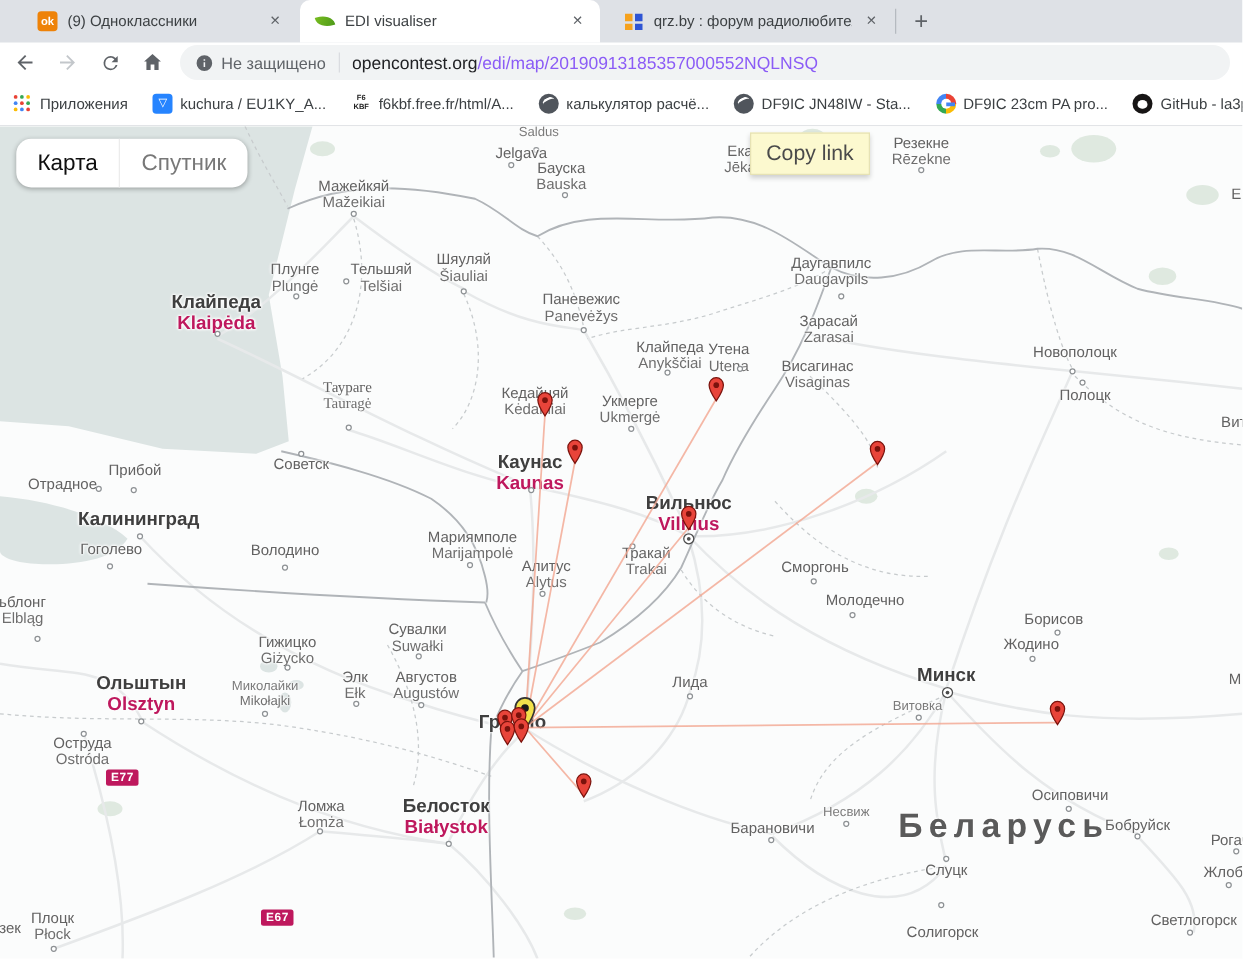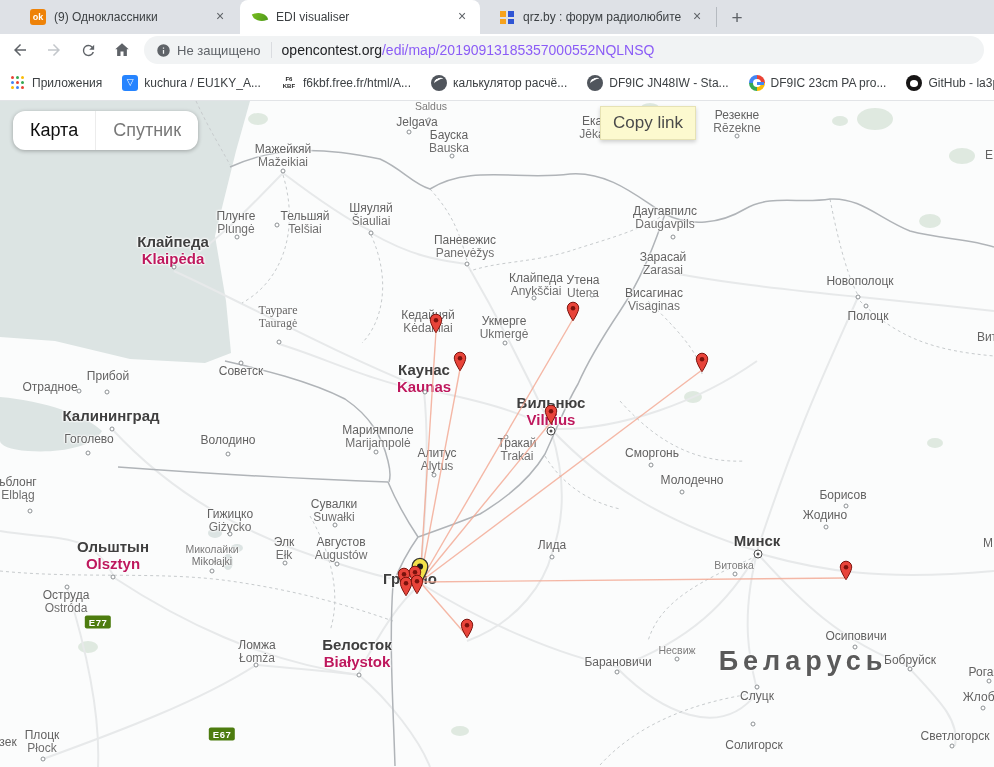--- a/index.html
+++ b/index.html
@@ -78,21 +78,21 @@
   .lbl.city { font-size:15px; font-weight:bold; color:#3f3f3f; }
   .lbl.city .lat { color:#be185d;text-align:center; }
   .lbl.small { font-size:10.5px; color:#7b7b7b; }
   .lbl.country { font-size:27px; font-weight:bold; color:#5a5a5a; letter-spacing:5px; }
   .dot { position:absolute; width:5px; height:5px; border:1.5px solid #8d9194; background:#fff;
     border-radius:50%; transform:translate(-50%,-50%); }
   .capital { position:absolute; width:9px; height:9px; border:1.5px solid #4c4c4c; background:#fff;
     border-radius:50%; transform:translate(-50%,-50%); }
   .capital::after { content:""; position:absolute; left:1.5px; top:1.5px; width:3px; height:3px;
     background:#4c4c4c; border-radius:50%; }
-  .shield { position:absolute; transform:translate(-50%,-50%); background:#4d7c0f; color:#fff;
+  .shield { position:absolute; transform:translate(-50%,-50%); background:#be185d; color:#fff;
     font-size:9.5px; font-weight:bold; padding:1px 4px; border-radius:2px; letter-spacing:.5px; }
 
   .map-type { position:absolute; left:13px; top:10px; background:#fff; display:flex;
     box-shadow:0 1px 4px rgba(0,0,0,.3); border-radius:12px; z-index:30; }
   .map-type .mt { padding:9px 17px; font-size:18px; cursor:pointer; }
   .map-type .mt.sel { color:#0f0f0f; font-weight:500; }
   .map-type .mt.unsel { color:#787878; border-left:1px solid #ececec; }
 
   .tooltip { position:absolute; left:600px; top:5px; background:#fcf9cf;
     border:1px solid #e6e2b4; box-shadow:0 2px 4px rgba(0,0,0,.18); padding:6px 12px;

